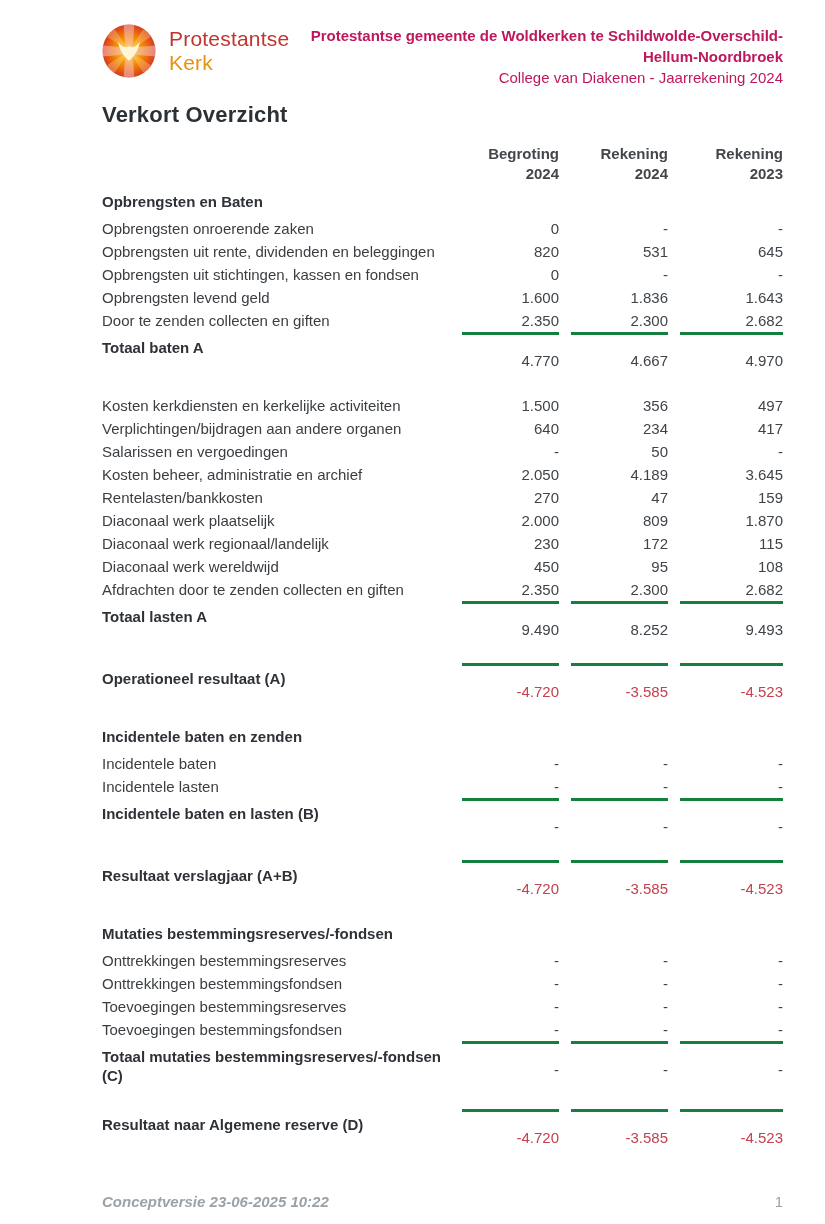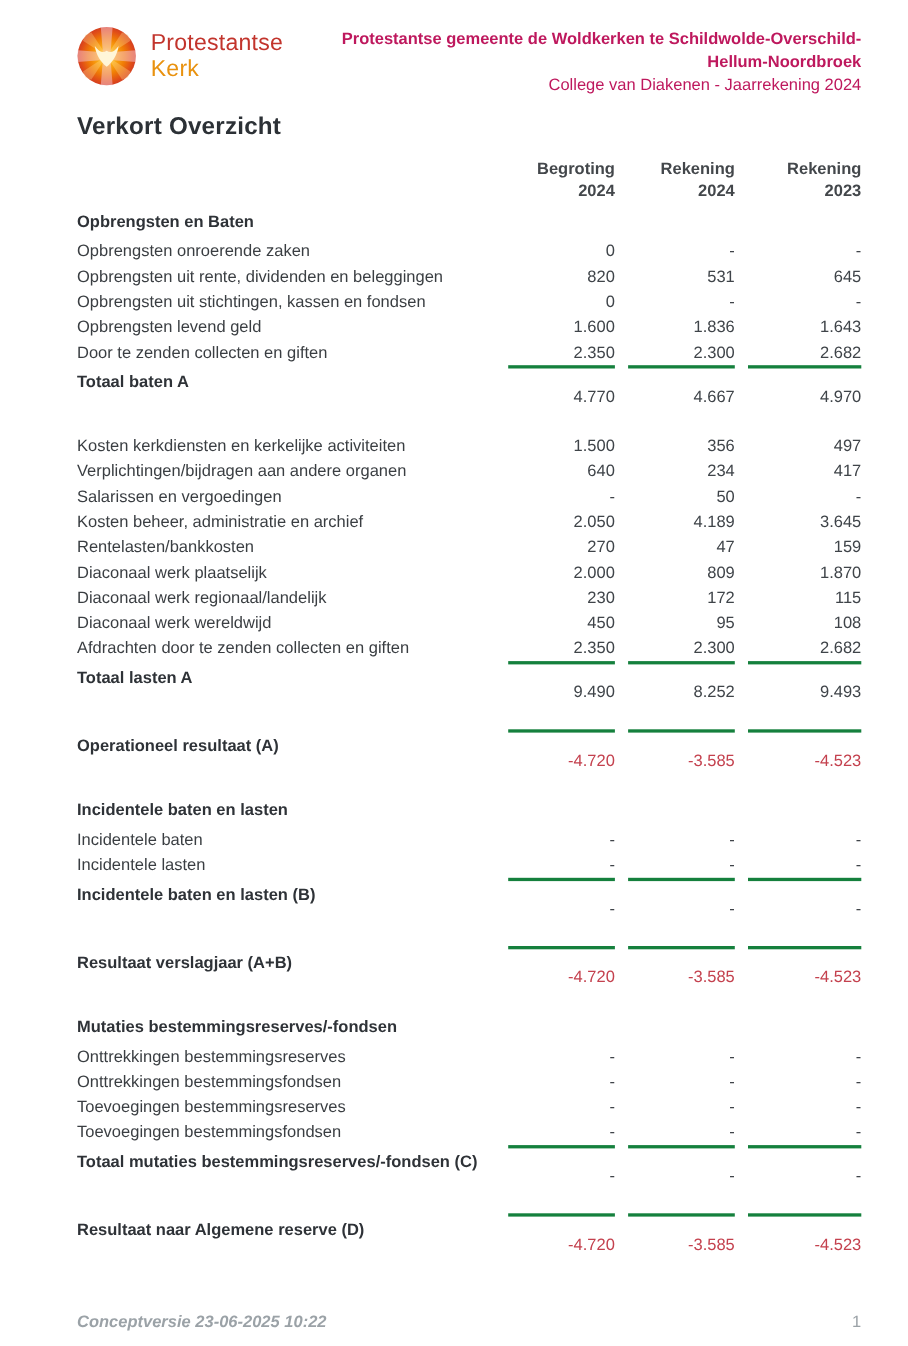--- a/index.html
+++ b/index.html
@@ -1,21 +1,21 @@
 <!DOCTYPE html>
 <html style="--neg: #c4414e;"><head>
 <meta charset="utf-8">
 <style>
   html,body { margin:0; padding:0; background:#ffffff; }
   body {
     width:825px; height:1224px; position:relative; overflow:hidden;
     font-family:"Liberation Sans", sans-serif;
     -webkit-font-smoothing:antialiased;
   }
-  .page { position:absolute; inset:0; padding:24px 42px 0 70px; box-sizing:border-box; }
+  .page { position:absolute; inset:0; padding:24px 42px 0 70px; box-sizing:border-box;margin-left:32px; }
 
   
   .top { display:flex; justify-content:space-between; align-items:flex-start; }
   .brand { display:flex; align-items:center; gap:13px; }
   .mark svg { width:54px; height:54px; display:block; }
   .brand-text { line-height:24px; font-size:21px; letter-spacing:0.2px; }
   .brand-l1 { color:#c2342c; }
   .brand-l2 { color:#e9920f; }
   .org { text-align:right; color:#be185d; font-size:15px; line-height:21px; padding-top:1px; }
   .org-bold { font-weight:bold; }
@@ -216,21 +216,21 @@
       </div>
       <div class="trow spacer"></div>
       <div class="trow result">
         <span class="lbl">Operationeel resultaat (A)</span>
         <span class="val">-4.720</span>
         <span class="val">-3.585</span>
         <span class="val">-4.523</span>
       </div>
       <div class="trow spacer"></div>
       <div class="trow section_header">
-        <span class="lbl">Incidentele baten en lasten</span>
+        <span class="lbl">Incidentele baten en zenden</span>
       </div>
       <div class="trow row">
         <span class="lbl">Incidentele baten</span>
         <span class="val">-</span>
         <span class="val">-</span>
         <span class="val">-</span>
       </div>
       <div class="trow row">
         <span class="lbl">Incidentele lasten</span>
         <span class="val">-</span>

